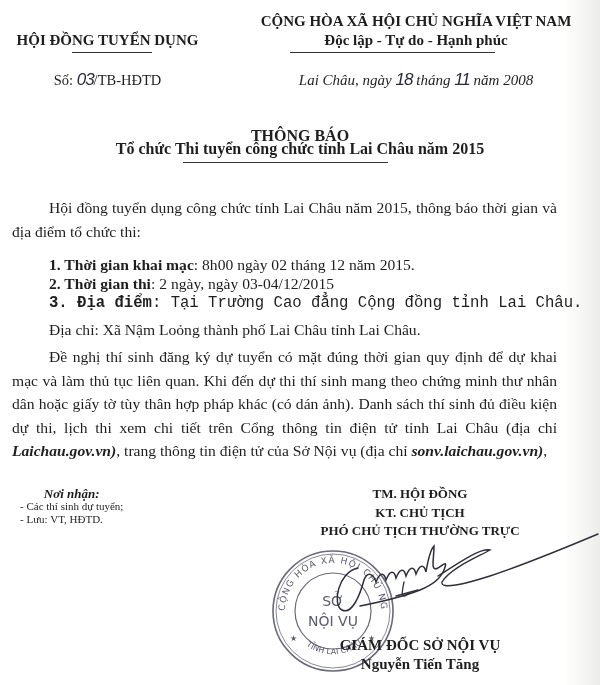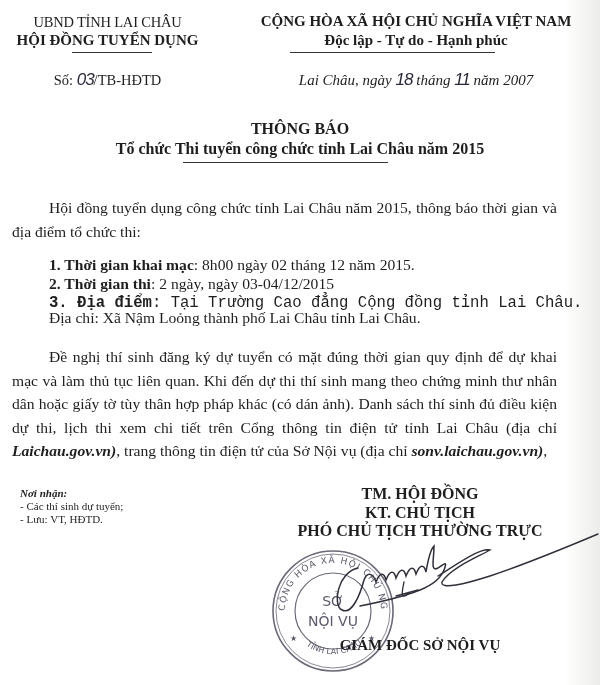--- a/index.html
+++ b/index.html
@@ -22,74 +22,73 @@
   #org-name { left: 0; width: 215px; top: 32px; font-size: 15px; }
   #doc-number { left: 0; width: 215px; top: 70px; font-size: 14.5px; }
   .handwrite { font-family: Liberation Sans, sans-serif; font-style: italic; font-size: 17px; color: #2a2a3a; letter-spacing: -1px; }
 
   
   #nation { left: 232px; width: 368px; top: 13px; font-size: 15px; }
   #motto { left: 232px; width: 368px; top: 32px; font-size: 15px; }
   #place-date { left: 232px; width: 368px; top: 70px; font-size: 15px; }
 
   
-  #title { left: 0; width: 600px; top: 120px; font-size: 16px; }
+  #title { left: 0; width: 600px; top: 127px; font-size: 16px; }
   #subtitle { left: 0; width: 600px; top: 140px; font-size: 16px; }
 
   
   .para { position: absolute; left: 12px; width: 545px; font-size: 15.6px; line-height: 23.5px; }
   .justify { text-align: justify; text-align-last: left; white-space: normal; }
   .indent { text-indent: 37px; }
   .item { position: absolute; left: 49px; font-size: 15.6px; white-space: nowrap; }
 
   
   #recipients { left: 20px; top: 487px; font-size: 11px; line-height: 13px; white-space: normal; }
-  #recipients .hd { font-size: 11px; font-weight: bold; font-style: italic; }
-  #signer { left: 240px; width: 360px; top: 485px; font-size: 16px; line-height: 18.5px; }
+  #recipients .hd { font-size: 13px; font-weight: bold; font-style: italic; text-align: center; }
+  #signer { left: 240px; width: 360px; top: 485px; font-size: 13px; line-height: 18.5px; }
   #signer-title2 { left: 240px; width: 360px; top: 637px; font-size: 15px; }
   #signer-name { left: 240px; width: 360px; top: 656px; font-size: 15px; }
 
   #seal { position: absolute; left: 268px; top: 546px; width: 130px; height: 130px; }
   #signature { position: absolute; left: 330px; top: 520px; width: 280px; height: 110px; }
 </style>
 </head>
 <body>
 
 <div class="page">
 
-  <div id="org-parent" class="abs center">UBND TỈNH LAI CHÂU</div>
   <div id="org-name" class="abs center b">HỘI ĐỒNG TUYỂN DỤNG</div>
   <div class="rule" style="left:72px; top:52px; width:80px;"></div>
   <div id="doc-number" class="abs center">
     <span>Số: </span><span class="handwrite">03</span><span>/TB-HĐTD</span>
   </div>
 
   <div id="nation" class="abs center b">CỘNG HÒA XÃ HỘI CHỦ NGHĨA VIỆT NAM</div>
   <div id="motto" class="abs center b">Độc lập - Tự do - Hạnh phúc</div>
   <div class="rule" style="left:290px; top:52px; width:205px;"></div>
   <div id="place-date" class="abs center i">
-    <span>Lai Châu, ngày </span><span class="handwrite">18</span><span> tháng </span><span class="handwrite">11</span><span> năm 2007</span>
+    <span>Lai Châu, ngày </span><span class="handwrite">18</span><span> tháng </span><span class="handwrite">11</span><span> năm 2008</span>
   </div>
 
   <div id="title" class="abs center b">THÔNG BÁO</div>
   <div id="subtitle" class="abs center b">Tổ chức Thi tuyển công chức tỉnh Lai Châu năm 2015</div>
   <div class="rule" style="left:183px; top:162px; width:205px;"></div>
 
   <div class="para justify indent" style="top:196px;">Hội đồng tuyển dụng công chức tỉnh Lai Châu năm 2015, thông báo thời gian và địa điểm tổ chức thi:</div>
 
   <div class="item" style="top:256px;">
     <span class="b">1. Thời gian khai mạc</span><span>: 8h00 ngày 02 tháng 12 năm 2015.</span>
   </div>
   <div class="item" style="top:275px;">
     <span class="b">2. Thời gian thi</span><span>: 2 ngày, ngày 03-04/12/2015</span>
   </div>
   <div class="item" style="top:294px;font-family:Liberation Mono, monospace;">
     <span class="b">3. Địa điểm</span><span>: Tại Trường Cao đẳng Cộng đồng tỉnh Lai Châu.</span>
   </div>
-  <div class="item" style="top:309px;">Địa chỉ: Xã Nậm Loỏng thành phố Lai Châu tỉnh Lai Châu.</div>
+  <div class="item" style="top:321px;">Địa chỉ: Xã Nậm Loỏng thành phố Lai Châu tỉnh Lai Châu.</div>
 
   <div class="para justify indent" style="top:345px;"><span>Đề nghị thí sinh đăng ký dự tuyển có mặt đúng thời gian quy định để dự khai mạc và làm thủ tục liên quan. Khi đến dự thi thí sinh mang theo chứng minh thư nhân dân hoặc giấy tờ tùy thân hợp pháp khác (có dán ảnh). Danh sách thí sinh đủ điều kiện dự thi, lịch thi xem chi tiết trên Cổng thông tin điện tử tỉnh Lai Châu (địa chỉ </span><span class="b i">Laichau.gov.vn)</span><span>, trang thông tin điện tử của Sở Nội vụ (địa chỉ </span><span class="b i">sonv.laichau.gov.vn)</span><span>,</span></div>
 
   <div id="recipients" class="abs">
     <div class="hd">Nơi nhận:</div>
     <div>- Các thí sinh dự tuyển;</div>
     <div>- Lưu: VT, HĐTD.</div>
   </div>
 
   <div id="signer" class="abs center b">
@@ -118,14 +117,15 @@
     <text x="65" y="80" text-anchor="middle" font-family="DejaVu Sans, sans-serif" font-size="14" fill="#5a5a6a">NỘI VỤ</text>
   </svg>
 
   <svg id="signature" viewBox="0 0 280 110">
     <path d="M 28 48 C 8 52, 2 85, 12 90 C 22 95, 30 75, 34 60 C 38 50, 44 55, 46 62 C 50 52, 54 52, 56 60 C 60 50, 64 50, 66 58 C 70 48, 74 48, 76 56 C 80 46, 84 46, 86 54 C 90 44, 94 44, 96 52 C 98 40, 100 30, 104 26 C 104 40, 100 52, 108 48 C 114 44, 118 40, 114 50 C 110 60, 100 66, 90 70 C 70 78, 40 84, 30 86" fill="none" stroke="#2f2f3a" stroke-width="1.5" stroke-linecap="round"></path>
     <path d="M 74 62 C 72 72, 70 80, 78 74 M 66 76 L 88 70" fill="none" stroke="#2f2f3a" stroke-width="1.3" stroke-linecap="round"></path>
     <path d="M 108 56 C 130 42, 150 28, 160 30 C 150 36, 120 48, 112 62 C 110 70, 135 64, 160 56 C 190 46, 230 30, 268 14" fill="none" stroke="#2f2f3a" stroke-width="1.4" stroke-linecap="round"></path>
   </svg>
 
   <div id="signer-title2" class="abs center b">GIÁM ĐỐC SỞ NỘI VỤ</div>
+  <div id="signer-name" class="abs center b">Nguyễn Tiến Tăng</div>
 
 </div>
 
 </body></html>

